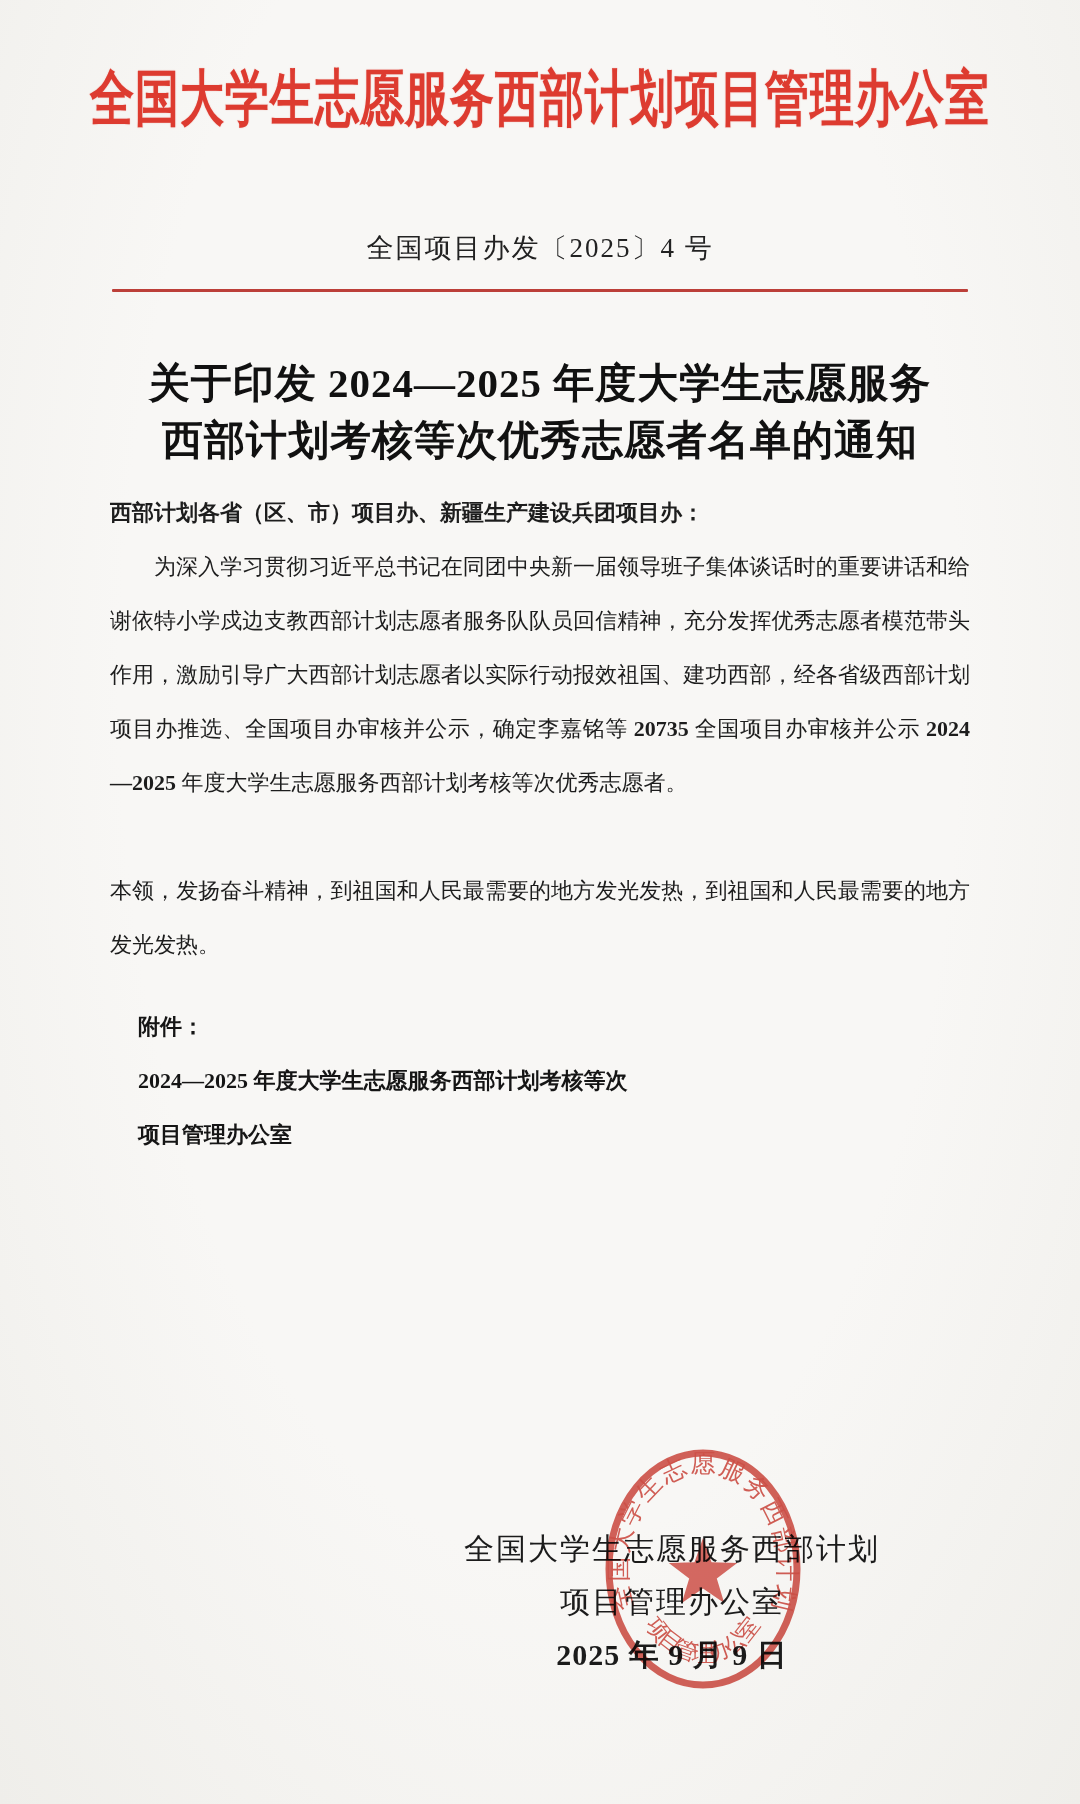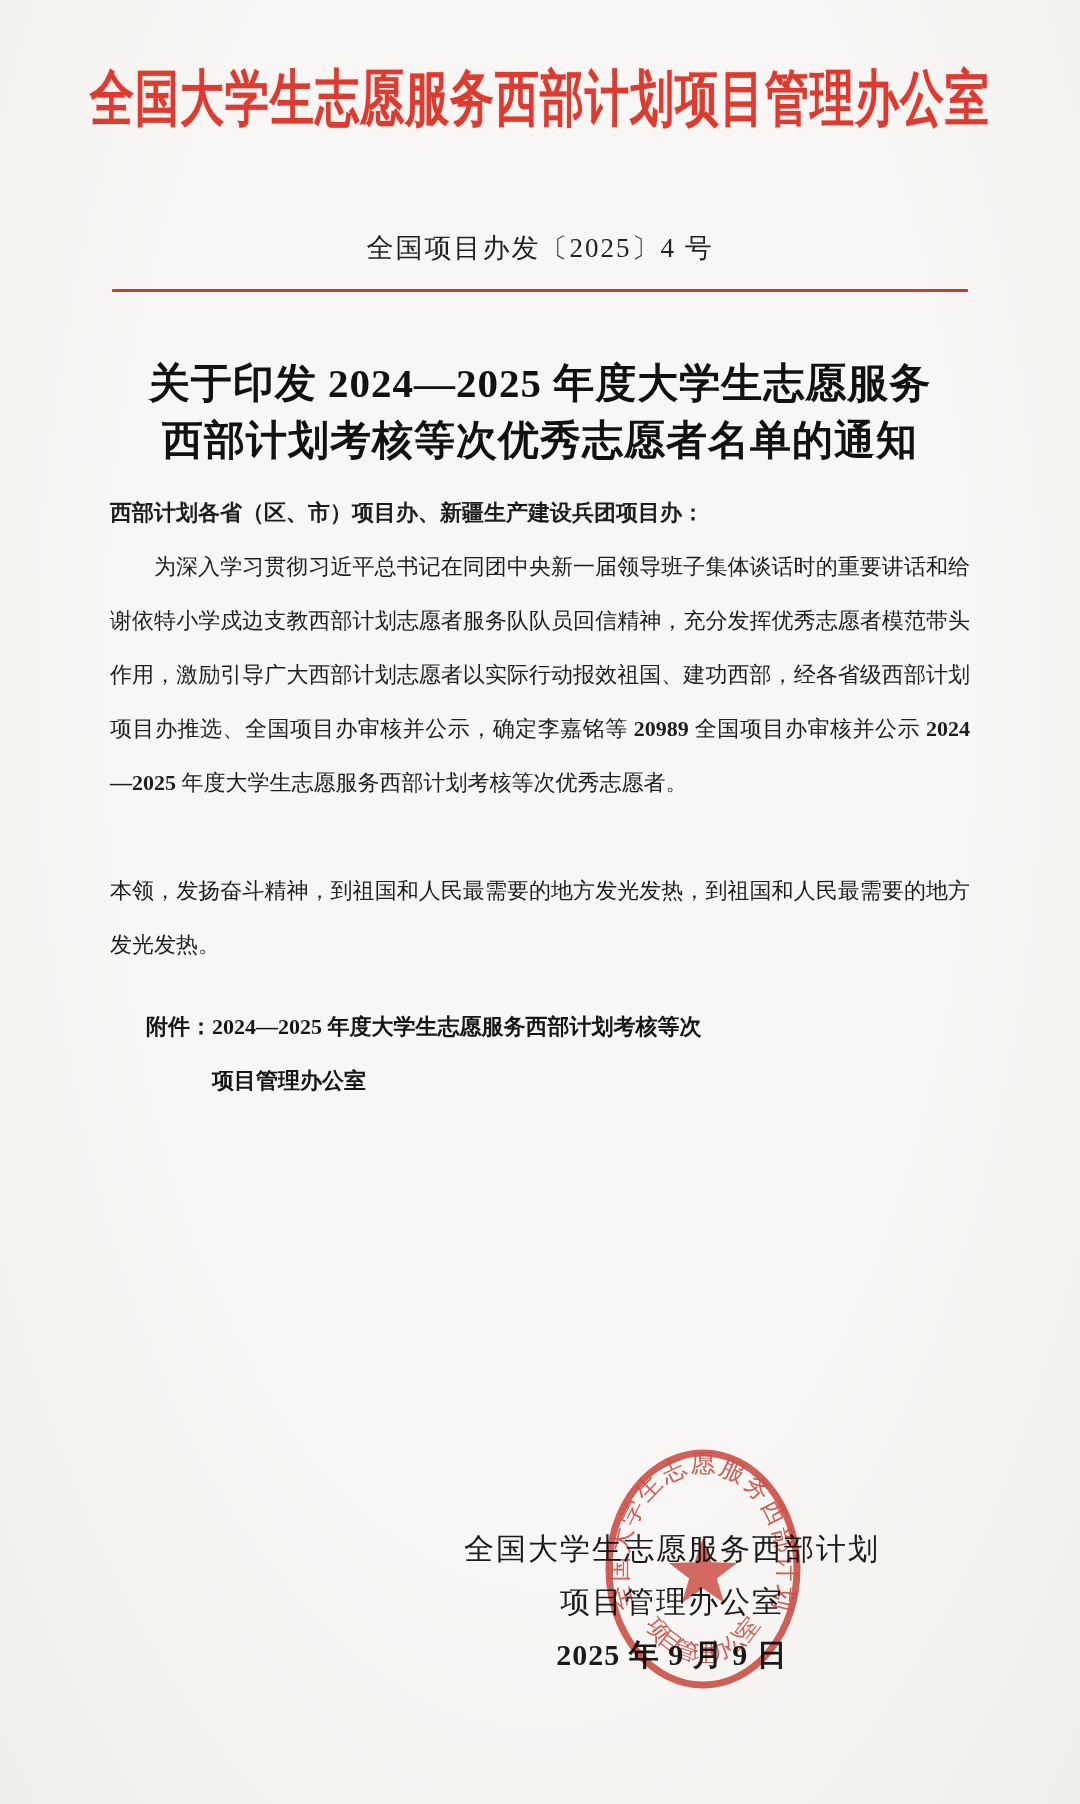--- a/index.html
+++ b/index.html
@@ -42,22 +42,22 @@
     position:absolute;top:486px;left:110px;width:860px;
     font-size:22px;line-height:54px;color:#1d1d1d;
     text-align:justify;
   }
   .salutation{font-weight:bold;}
   .para{ text-indent:2em; margin:0; }
   .para-cont{ text-indent:0; margin-top:54px; }
   .num-bold{font-weight:bold;}
 
   .attachment{
-    display:flex;margin-top:28px;margin-left:36px;
-    font-weight:bold;color:#151515;
+    display:flex;margin-top:28px;margin-left:28px;
+    font-weight:bold;color:#151515;flex-direction:column;
   }
   .att-label{flex:none;}
   .att-line{white-space:nowrap;}
 
   .signature{
     position:absolute;top:1522px;left:462px;width:420px;
     text-align:center;font-size:30px;line-height:53px;color:#1b1b1b;
     letter-spacing:2px;
   }
   .sig-date{letter-spacing:1px;font-weight:bold;}
@@ -80,21 +80,21 @@
   <div class="redline"></div>
 
   <div class="title">
     <div>关于印发 2024—2025 年度大学生志愿服务</div>
     <div>西部计划考核等次优秀志愿者名单的通知</div>
   </div>
 
   <div class="bodytext">
     <div class="salutation">西部计划各省（区、市）项目办、新疆生产建设兵团项目办：</div>
 
-    <p class="para"><span>为深入学习贯彻习近平总书记在同团中央新一届领导班子集体谈话时的重要讲话和给谢依特小学戍边支教西部计划志愿者服务队队员回信精神，充分发挥优秀志愿者模范带头作用，激励引导广大西部计划志愿者以实际行动报效祖国、建功西部，经各省级西部计划项目办推选、全国项目办审核并公示，确定李嘉铭等 </span><span class="num-bold">20989</span><span> 全国项目办审核并公示 </span><span class="num-bold">2024—2025</span><span> 年度大学生志愿服务西部计划考核等次优秀志愿者。</span></p>
+    <p class="para"><span>为深入学习贯彻习近平总书记在同团中央新一届领导班子集体谈话时的重要讲话和给谢依特小学戍边支教西部计划志愿者服务队队员回信精神，充分发挥优秀志愿者模范带头作用，激励引导广大西部计划志愿者以实际行动报效祖国、建功西部，经各省级西部计划项目办推选、全国项目办审核并公示，确定李嘉铭等 </span><span class="num-bold">20735</span><span> 全国项目办审核并公示 </span><span class="num-bold">2024—2025</span><span> 年度大学生志愿服务西部计划考核等次优秀志愿者。</span></p>
 
 
     <p class="para para-cont">本领，发扬奋斗精神，到祖国和人民最需要的地方发光发热，到祖国和人民最需要的地方发光发热。</p>
 
     <div class="attachment">
       <span class="att-label">附件：</span>
       <div class="att-body">
         <div class="att-line">2024—2025 年度大学生志愿服务西部计划考核等次</div>
         <div class="att-line">项目管理办公室</div>
       </div>

